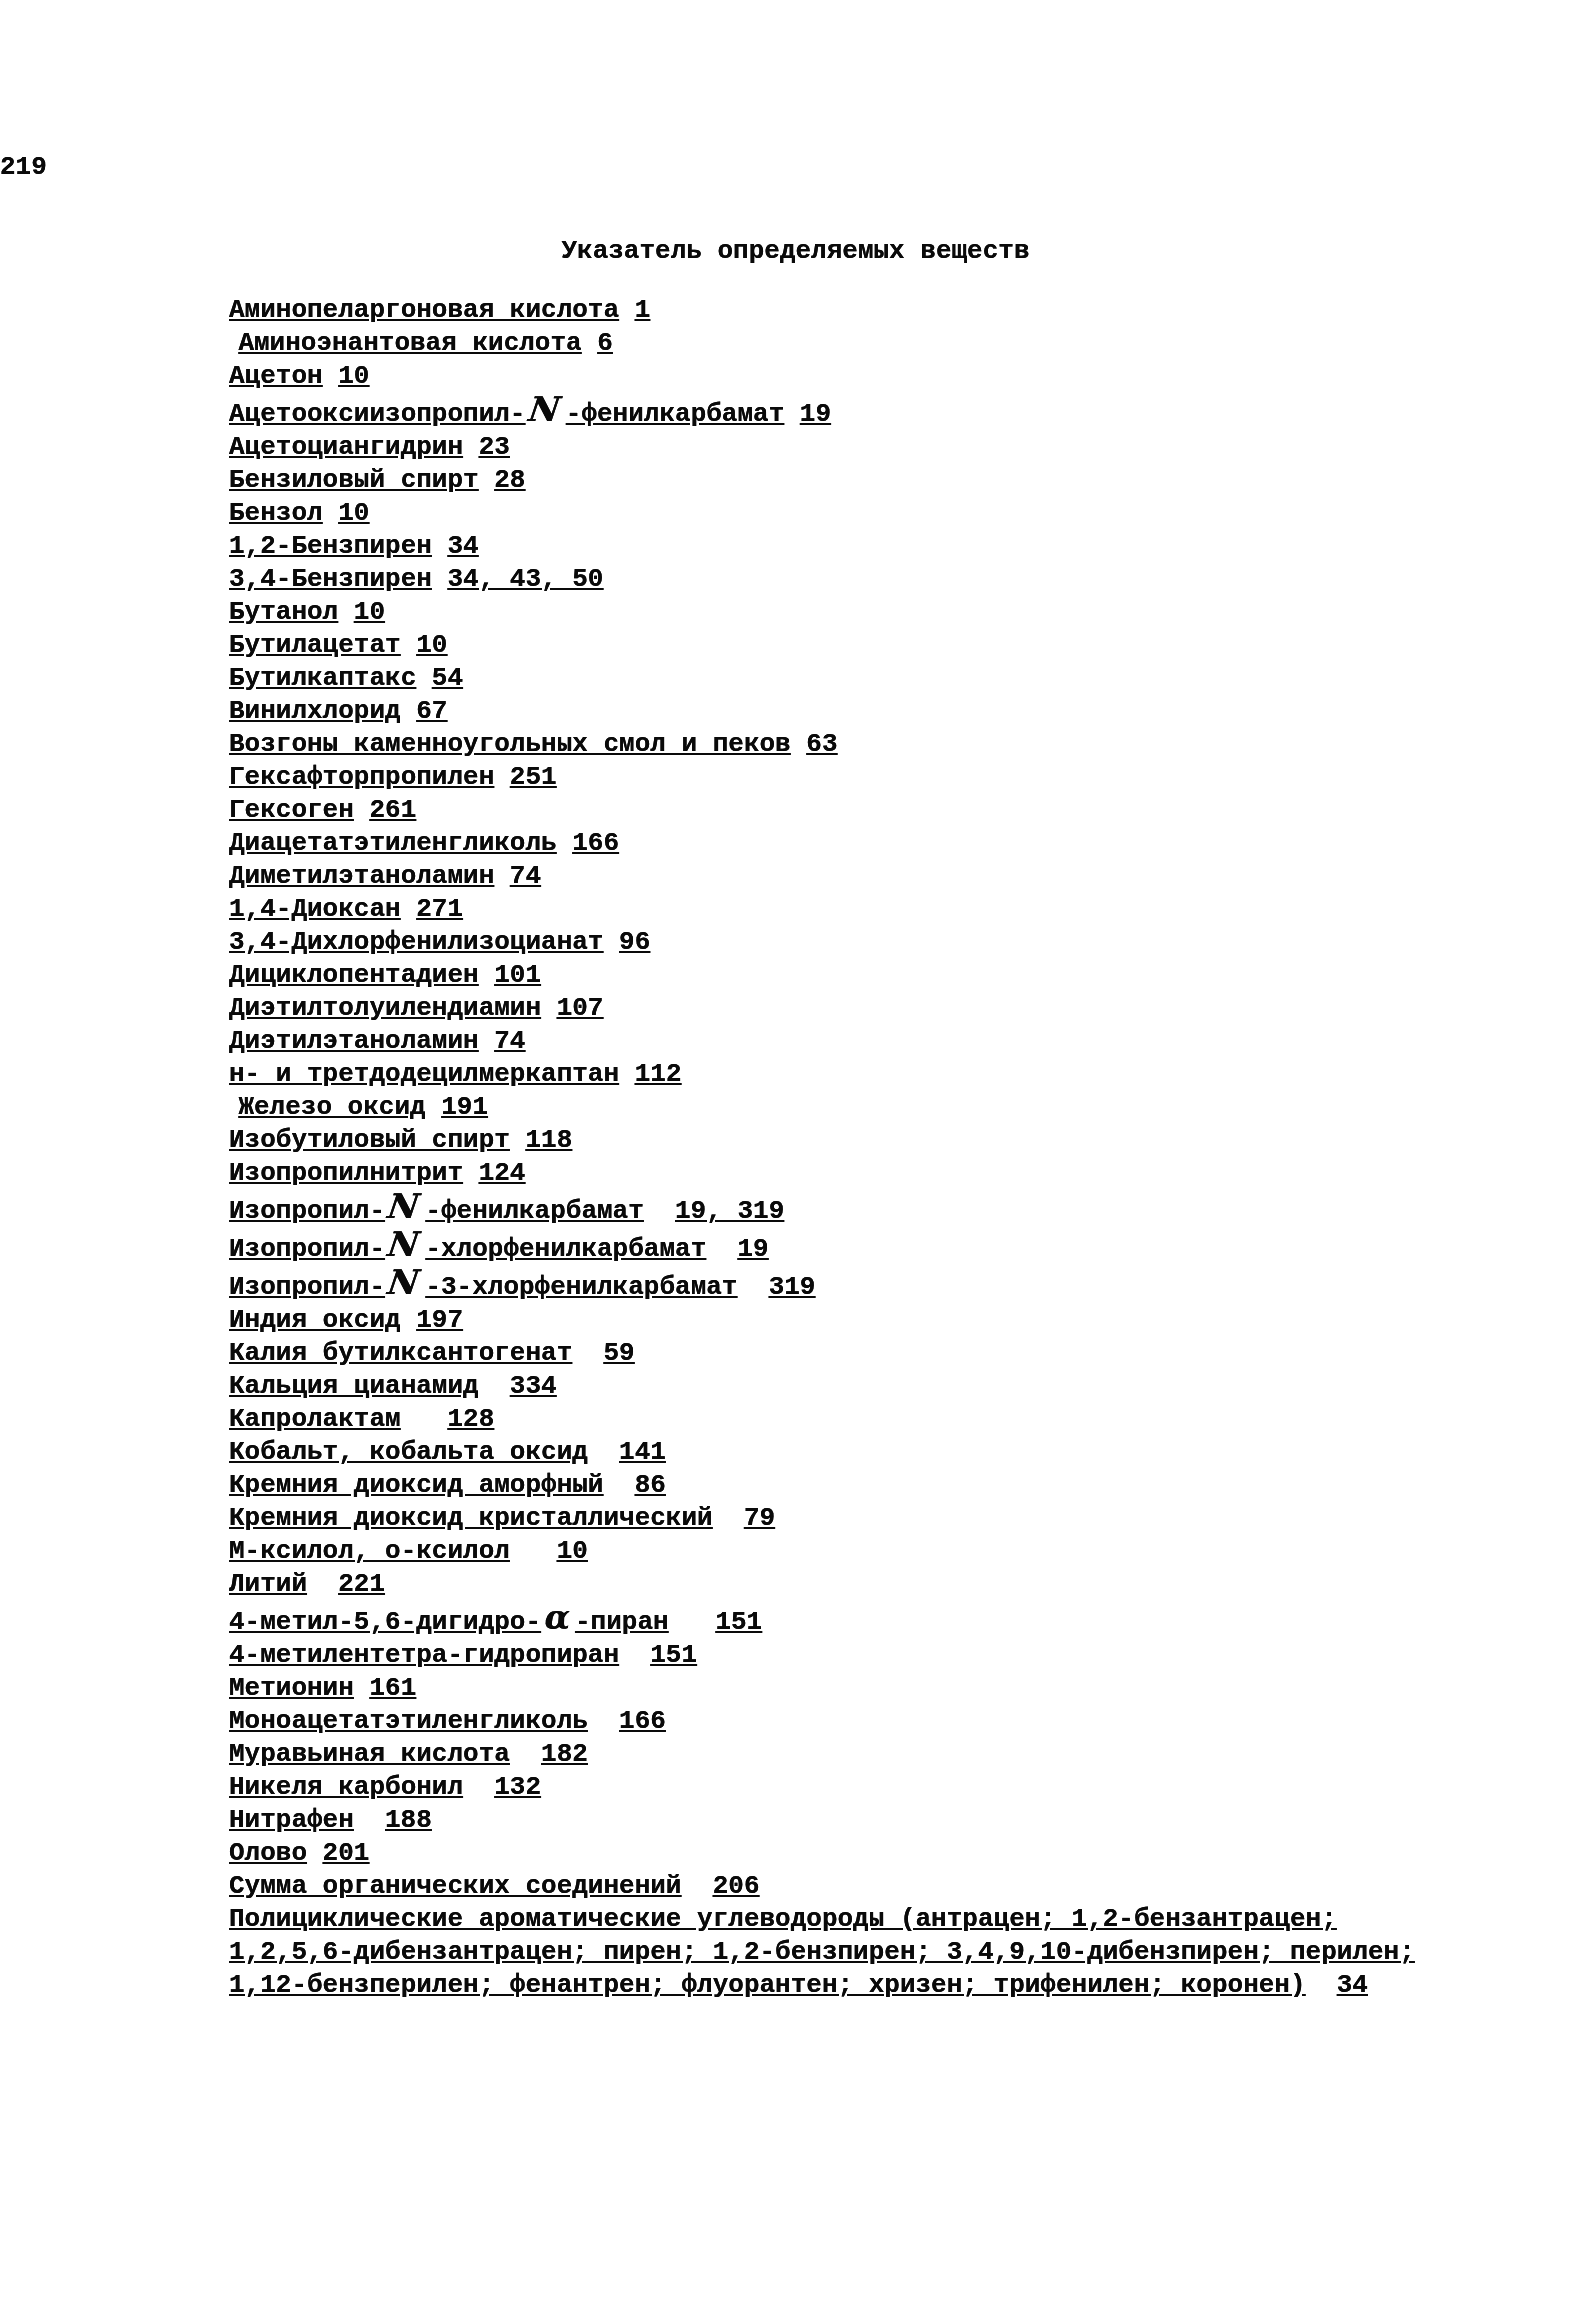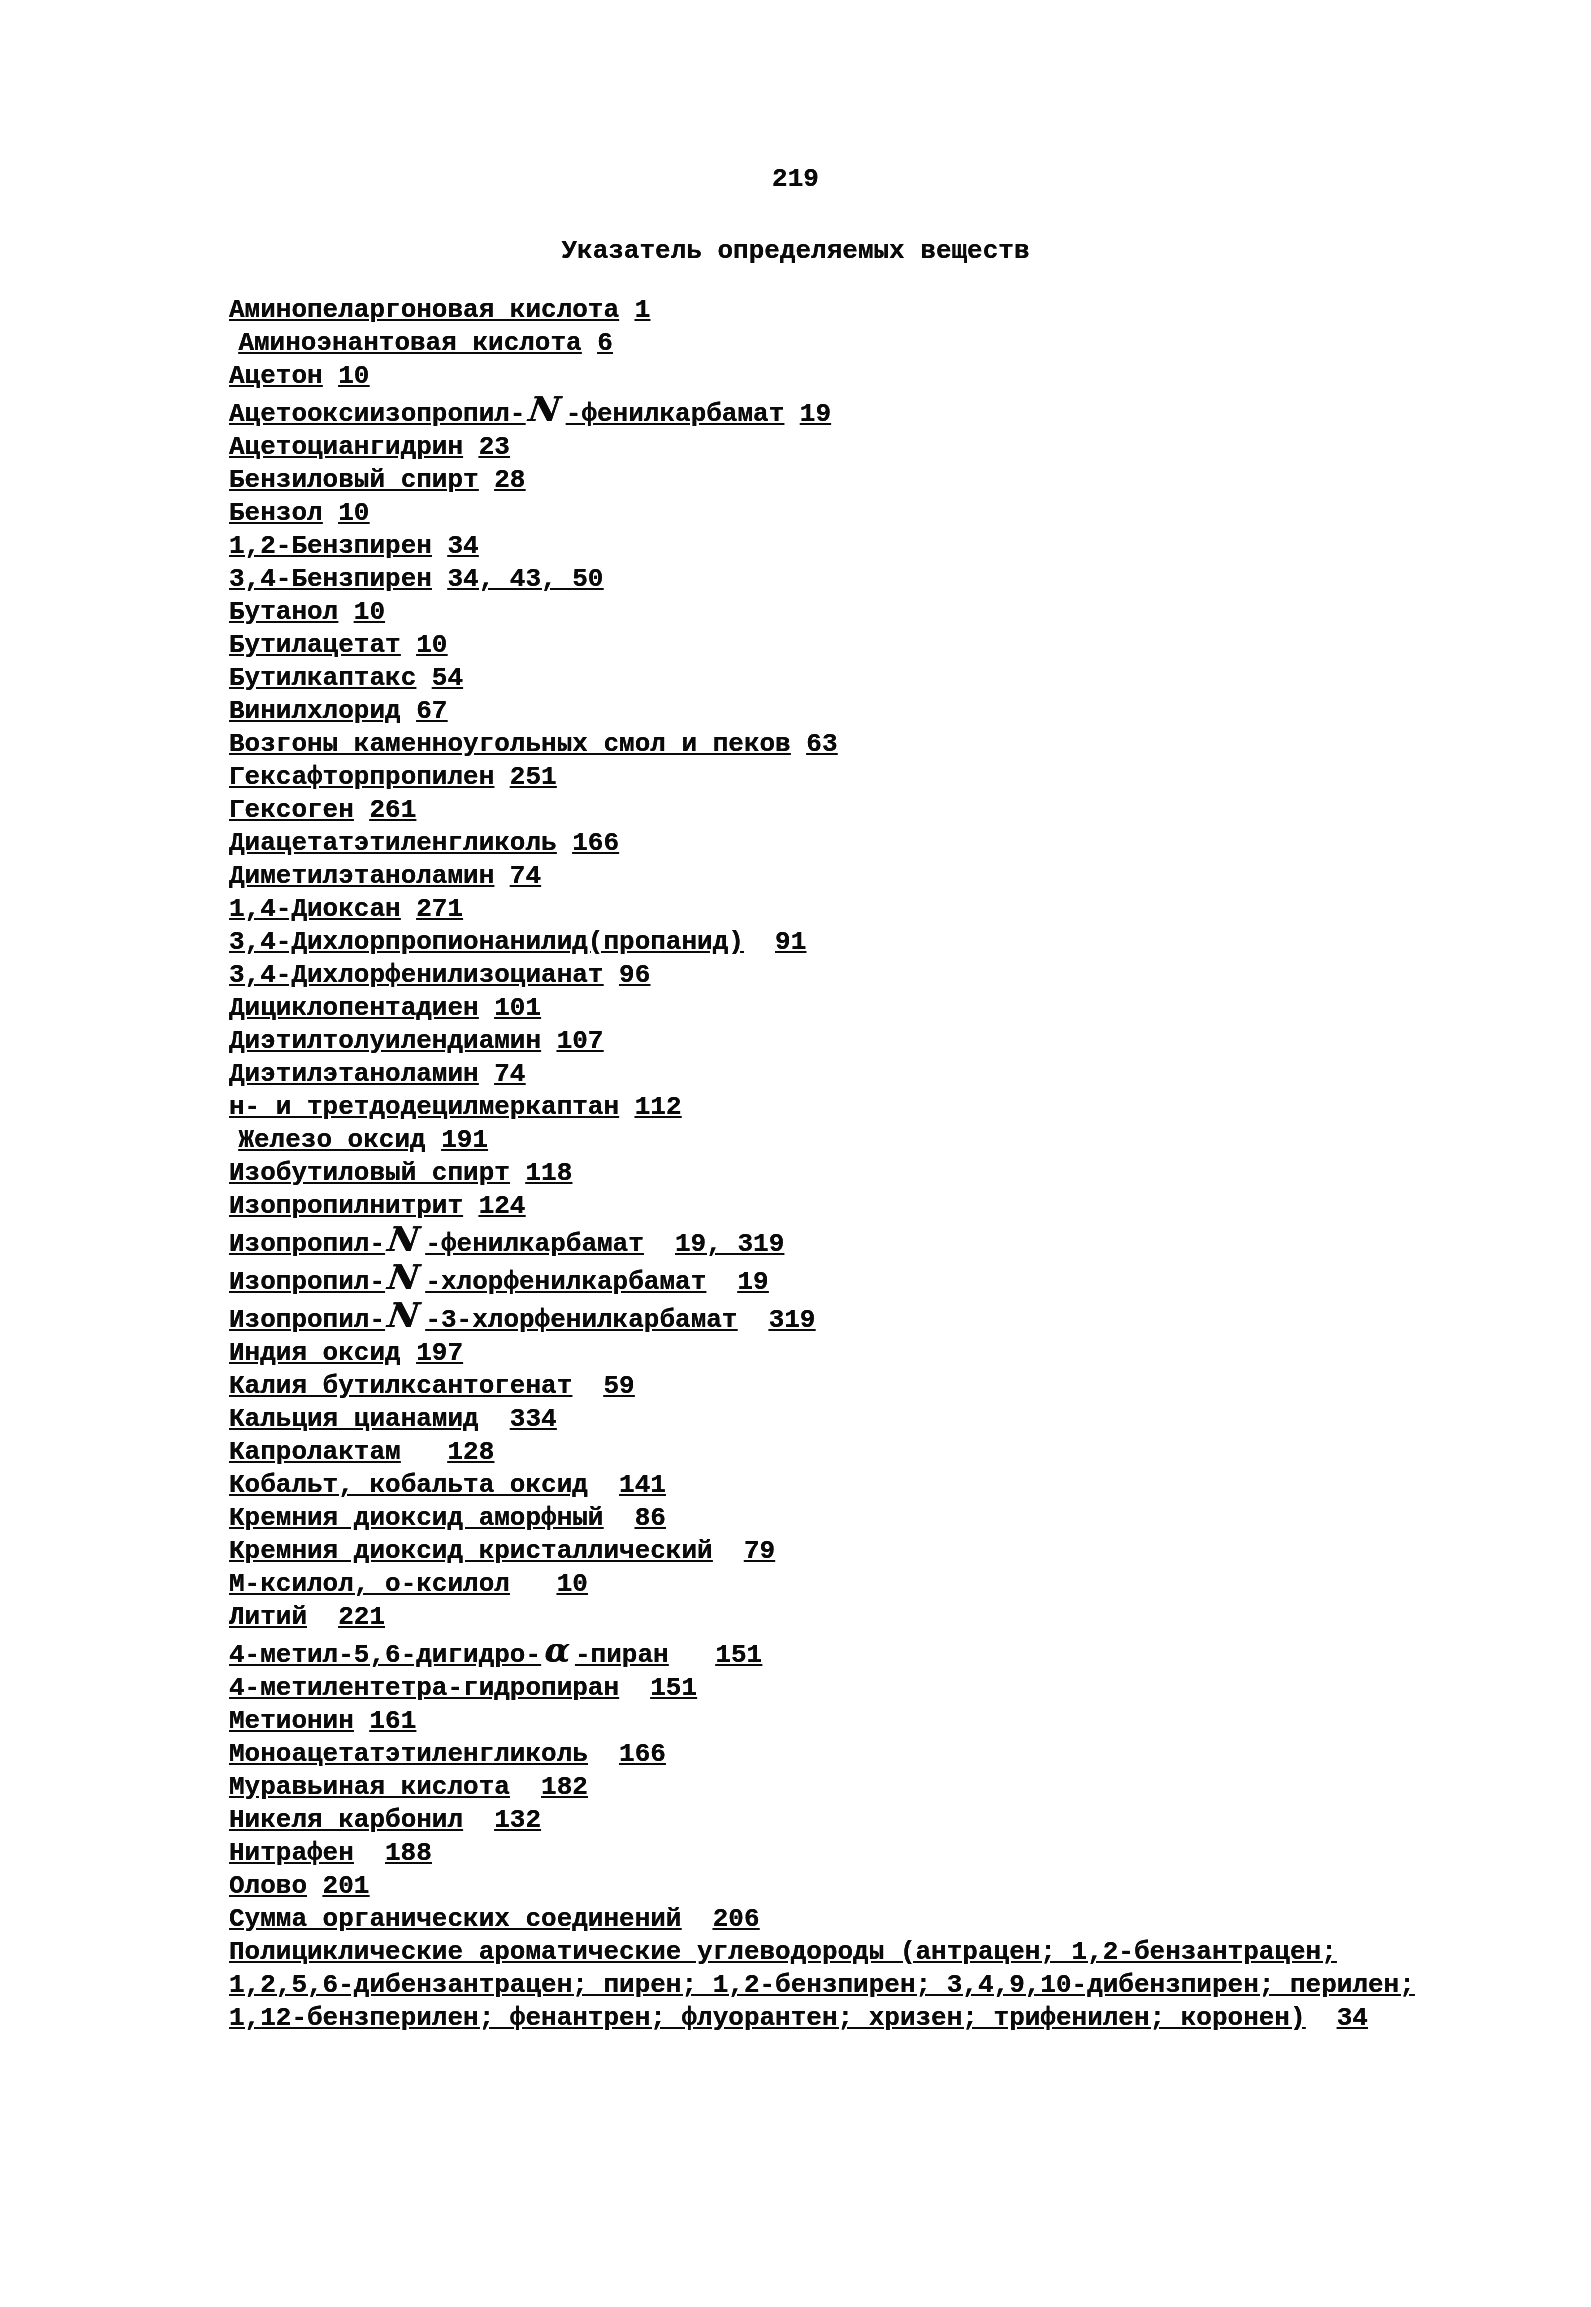--- a/index.html
+++ b/index.html
@@ -7,22 +7,22 @@
     position:relative;
     width:1591px; height:2307px;
     background:#ffffff;
     color:#0a0a0a;
     font-family:"Liberation Mono","DejaVu Sans Mono",monospace;
     font-weight:700;
     overflow:hidden;
     text-shadow:0 0 0.4px currentColor;
   }
   .pageno {
-    position:absolute; top:164px; left:0; width:100%;
-    text-align:center; font-size:26px;
+    position:absolute; top:152px; left:0; width:100%;
+    text-align:left; font-size:26px;
   }
   .title {
     position:absolute; top:236px; left:0; width:100%;
     text-align:center; font-size:26px;
   }
   .list {
     position:absolute; top:294px; left:229px; width:1172px;
     font-size:26px; line-height:33px;text-decoration:underline;
   }
   .line { white-space:nowrap; }
@@ -102,23 +102,20 @@
       <div class="entry">
         <div class="line">Диацетатэтиленгликоль<span class="pages g1">166</span></div>
       </div>
       <div class="entry">
         <div class="line">Диметилэтаноламин<span class="pages g1">74</span></div>
       </div>
       <div class="entry">
         <div class="line">1,4-Диоксан<span class="pages g1">271</span></div>
       </div>
       <div class="entry">
-        <div class="line">3,4-Дихлорпропионанилид(пропанид)<span class="pages g2">91</span></div>
-      </div>
-      <div class="entry">
         <div class="line">3,4-Дихлорфенилизоцианат<span class="pages g1">96</span></div>
       </div>
       <div class="entry">
         <div class="line">Дициклопентадиен<span class="pages g1">101</span></div>
       </div>
       <div class="entry">
         <div class="line">Диэтилтолуилендиамин<span class="pages g1">107</span></div>
       </div>
       <div class="entry">
         <div class="line">Диэтилэтаноламин<span class="pages g1">74</span></div>

